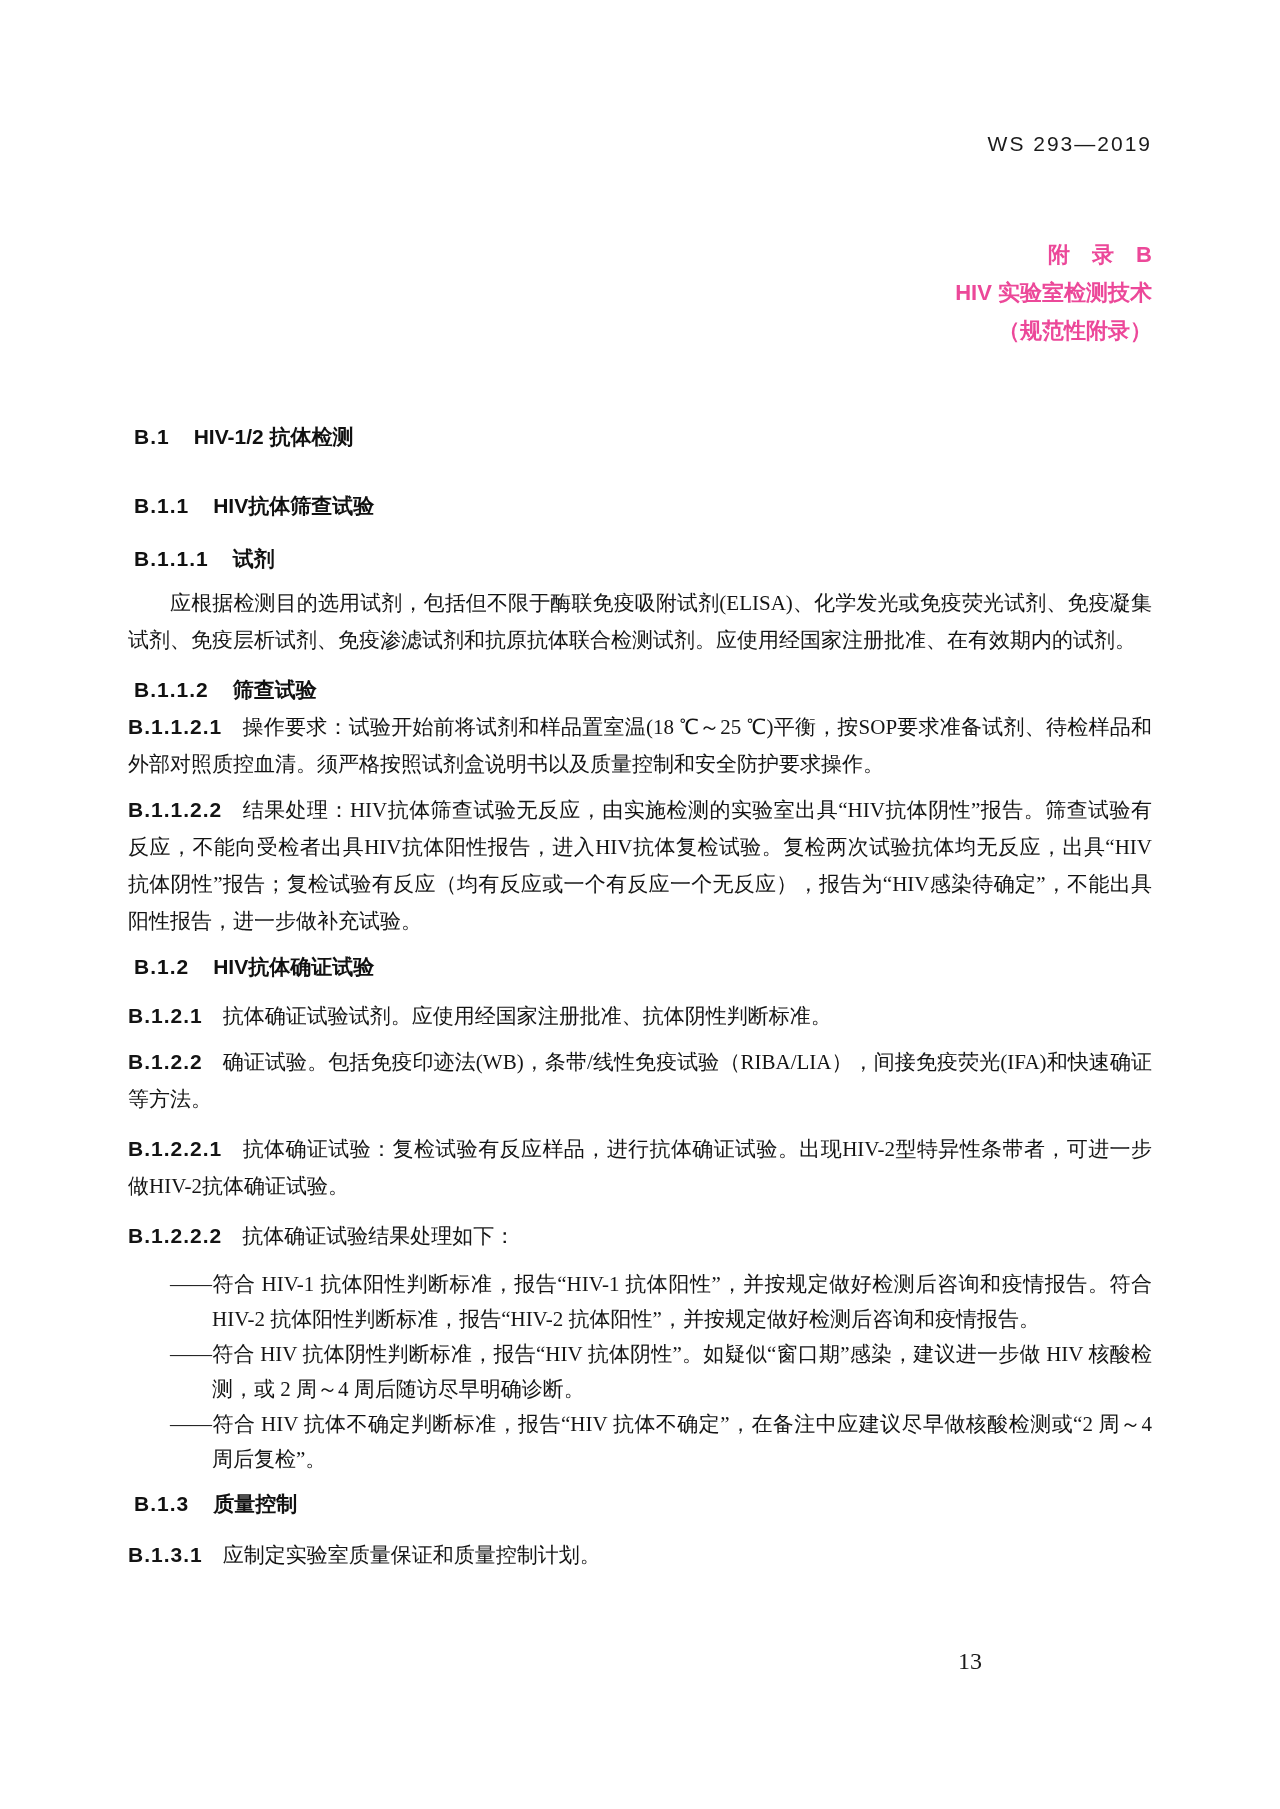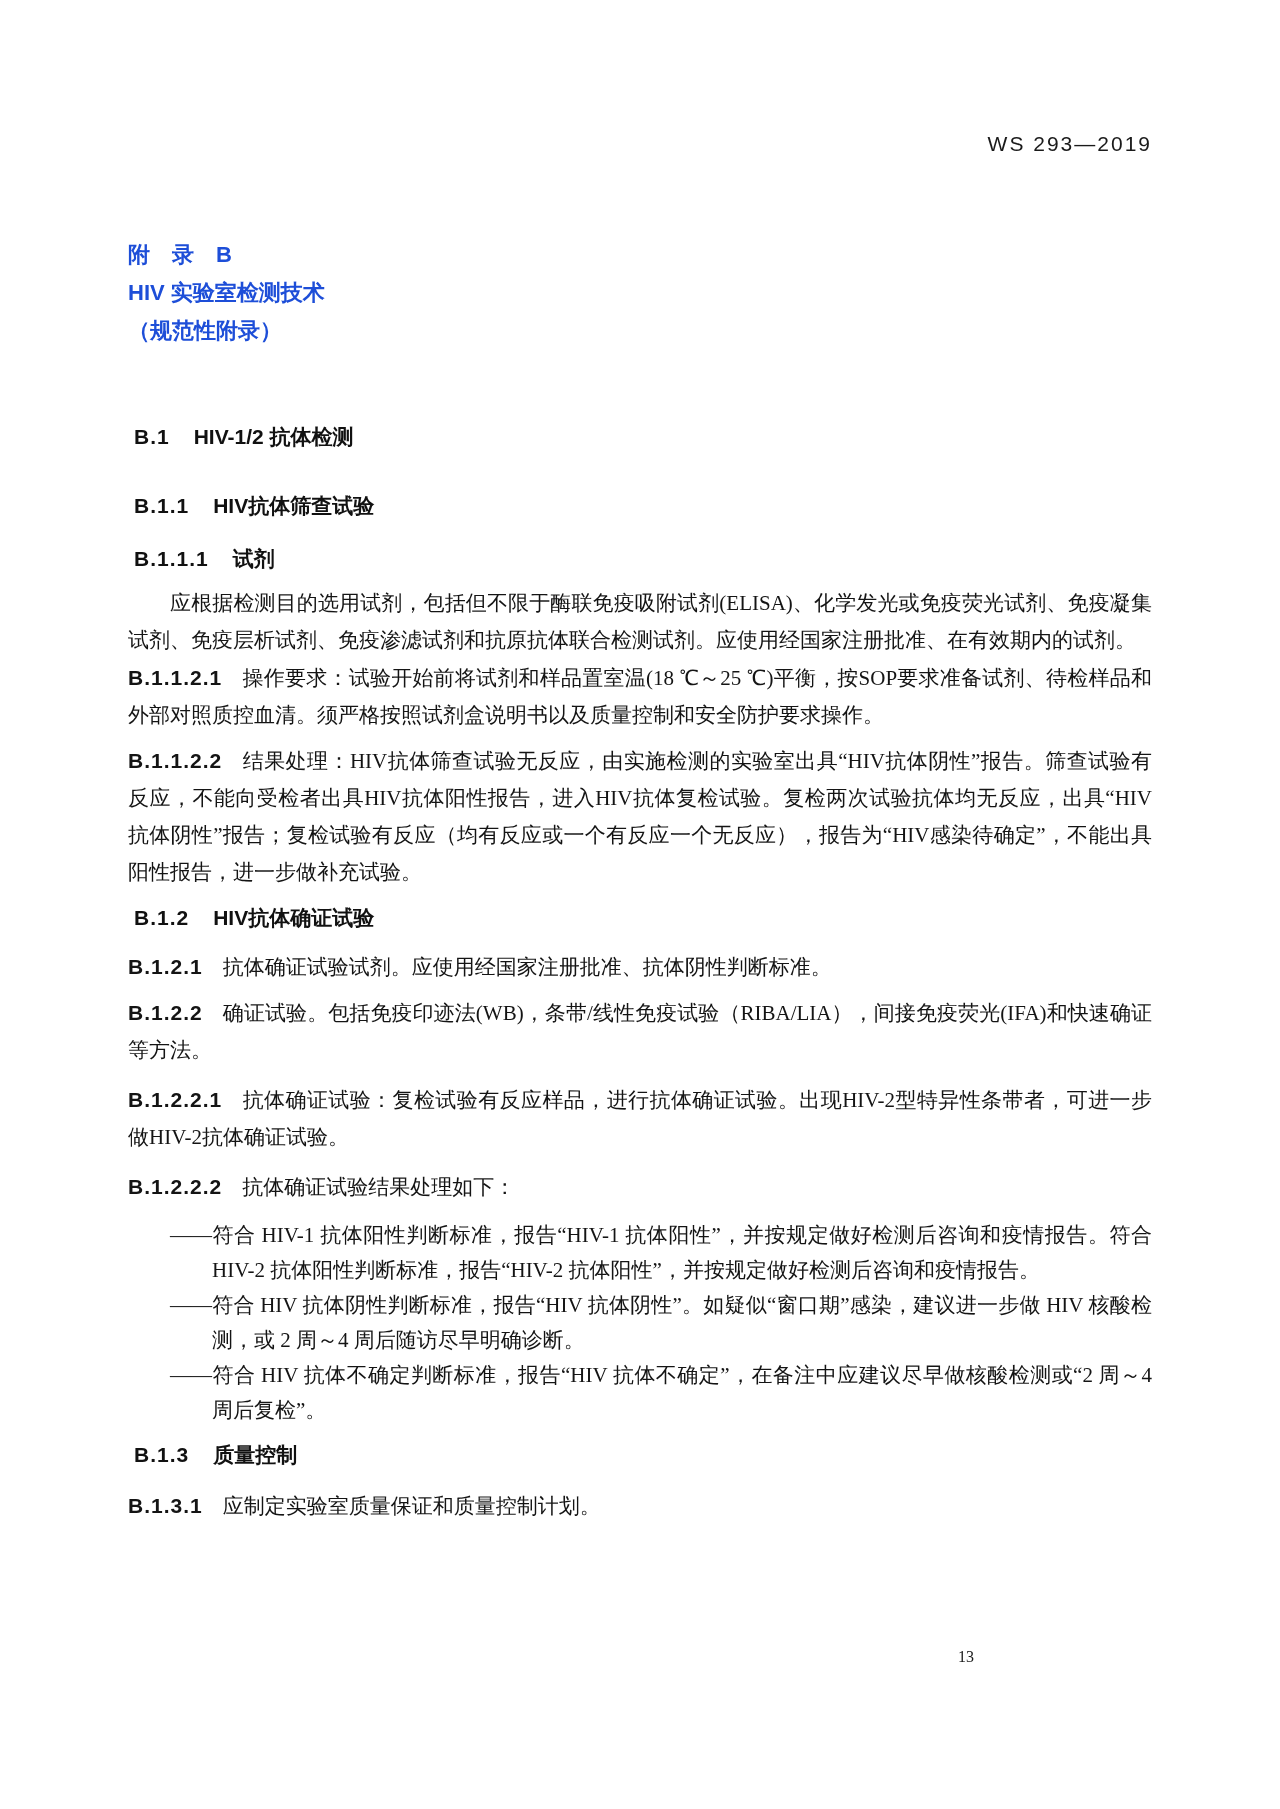--- a/index.html
+++ b/index.html
@@ -28,26 +28,26 @@
   .std-header {
     padding-top: 132px;
     text-align: right;
     font-family: "Liberation Sans", sans-serif;
     font-size: 21px;
     letter-spacing: 2px;
     color: #1a1a1a;
   }
   .title-block {
     margin-top: 80px;
-    text-align: left;
+    text-align: right;
     font-family: "Liberation Sans", sans-serif;
     font-weight: bold;
     font-size: 22px;
     line-height: 38px;
-    color: #1d4ed8;
+    color: #ec4899;
   }
   .heading {
     font-family: "Liberation Sans", sans-serif;
     font-weight: bold;
     font-size: 21px;
     line-height: 37px;
     color: #111;
     white-space: nowrap;
   }
   .heading .num { margin-right: 24px; letter-spacing: 1px; margin-left: 6px; }
@@ -84,21 +84,21 @@
     text-indent: -42px;
     line-height: 35px;
     text-align: justify;
     color: #141414;
   }
   .page-number {
     position: absolute;
     top: 1648px;
     left: 958px;
     font-family: "Liberation Serif", serif;
-    font-size: 16px;
+    font-size: 24px;
     color: #1a1a1a;
   }
 </style>
 </head>
 <body>
 
 <div class="page">
 
   <div class="std-header">WS 293—2019</div>
 
@@ -115,20 +115,23 @@
   <div class="heading h-b11">
     <span class="num">B.1.1</span><span>HIV抗体筛查试验</span>
   </div>
 
   <div class="heading h-b111">
     <span class="num">B.1.1.1</span><span>试剂</span>
   </div>
 
   <p class="para p-reagent">应根据检测目的选用试剂，包括但不限于酶联免疫吸附试剂(ELISA)、化学发光或免疫荧光试剂、免疫凝集试剂、免疫层析试剂、免疫渗滤试剂和抗原抗体联合检测试剂。应使用经国家注册批准、在有效期内的试剂。</p>
 
+  <div class="heading h-b112">
+    <span class="num">B.1.1.2</span><span>筛查试验</span>
+  </div>
 
   <p class="para p-b1121">
     <span class="clause-num">B.1.1.2.1</span><span>操作要求：试验开始前将试剂和样品置室温(18 ℃～25 ℃)平衡，按SOP要求准备试剂、待检样品和外部对照质控血清。须严格按照试剂盒说明书以及质量控制和安全防护要求操作。</span>
   </p>
 
   <p class="para p-b1122">
     <span class="clause-num">B.1.1.2.2</span><span>结果处理：HIV抗体筛查试验无反应，由实施检测的实验室出具“HIV抗体阴性”报告。筛查试验有反应，不能向受检者出具HIV抗体阳性报告，进入HIV抗体复检试验。复检两次试验抗体均无反应，出具“HIV抗体阴性”报告；复检试验有反应（均有反应或一个有反应一个无反应），报告为“HIV感染待确定”，不能出具阳性报告，进一步做补充试验。</span>
   </p>
 
   <div class="heading h-b12">

